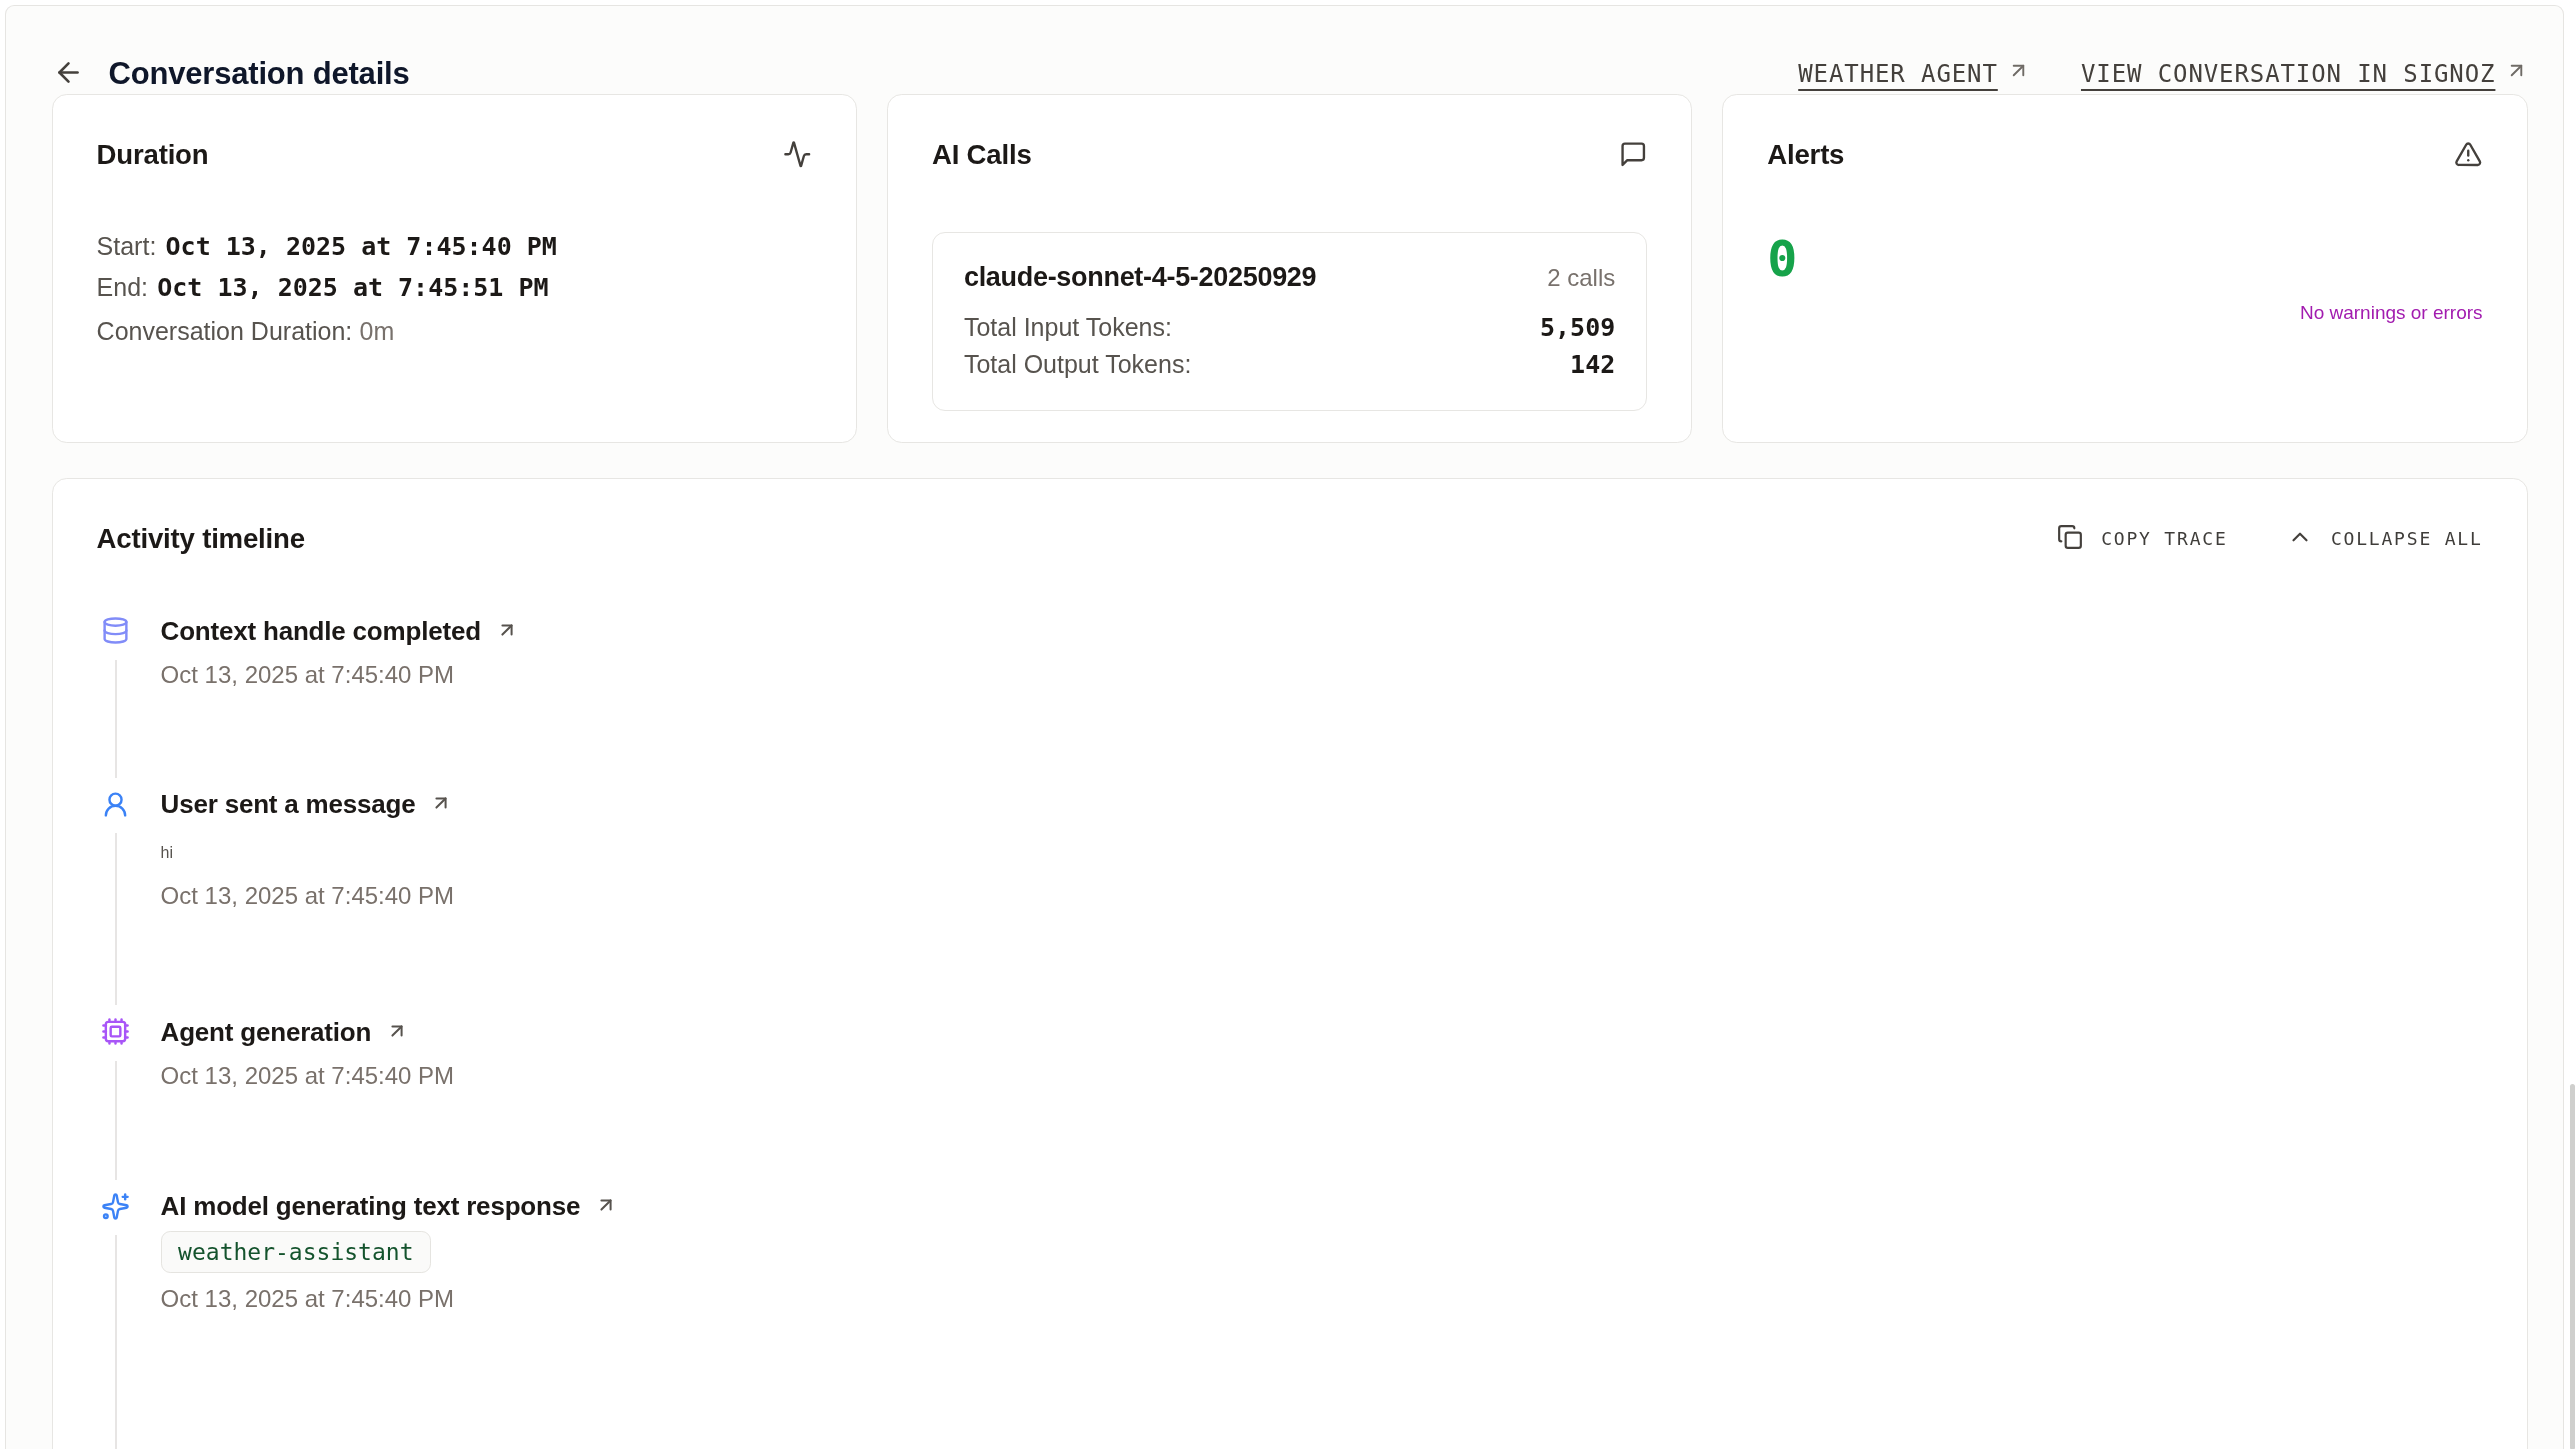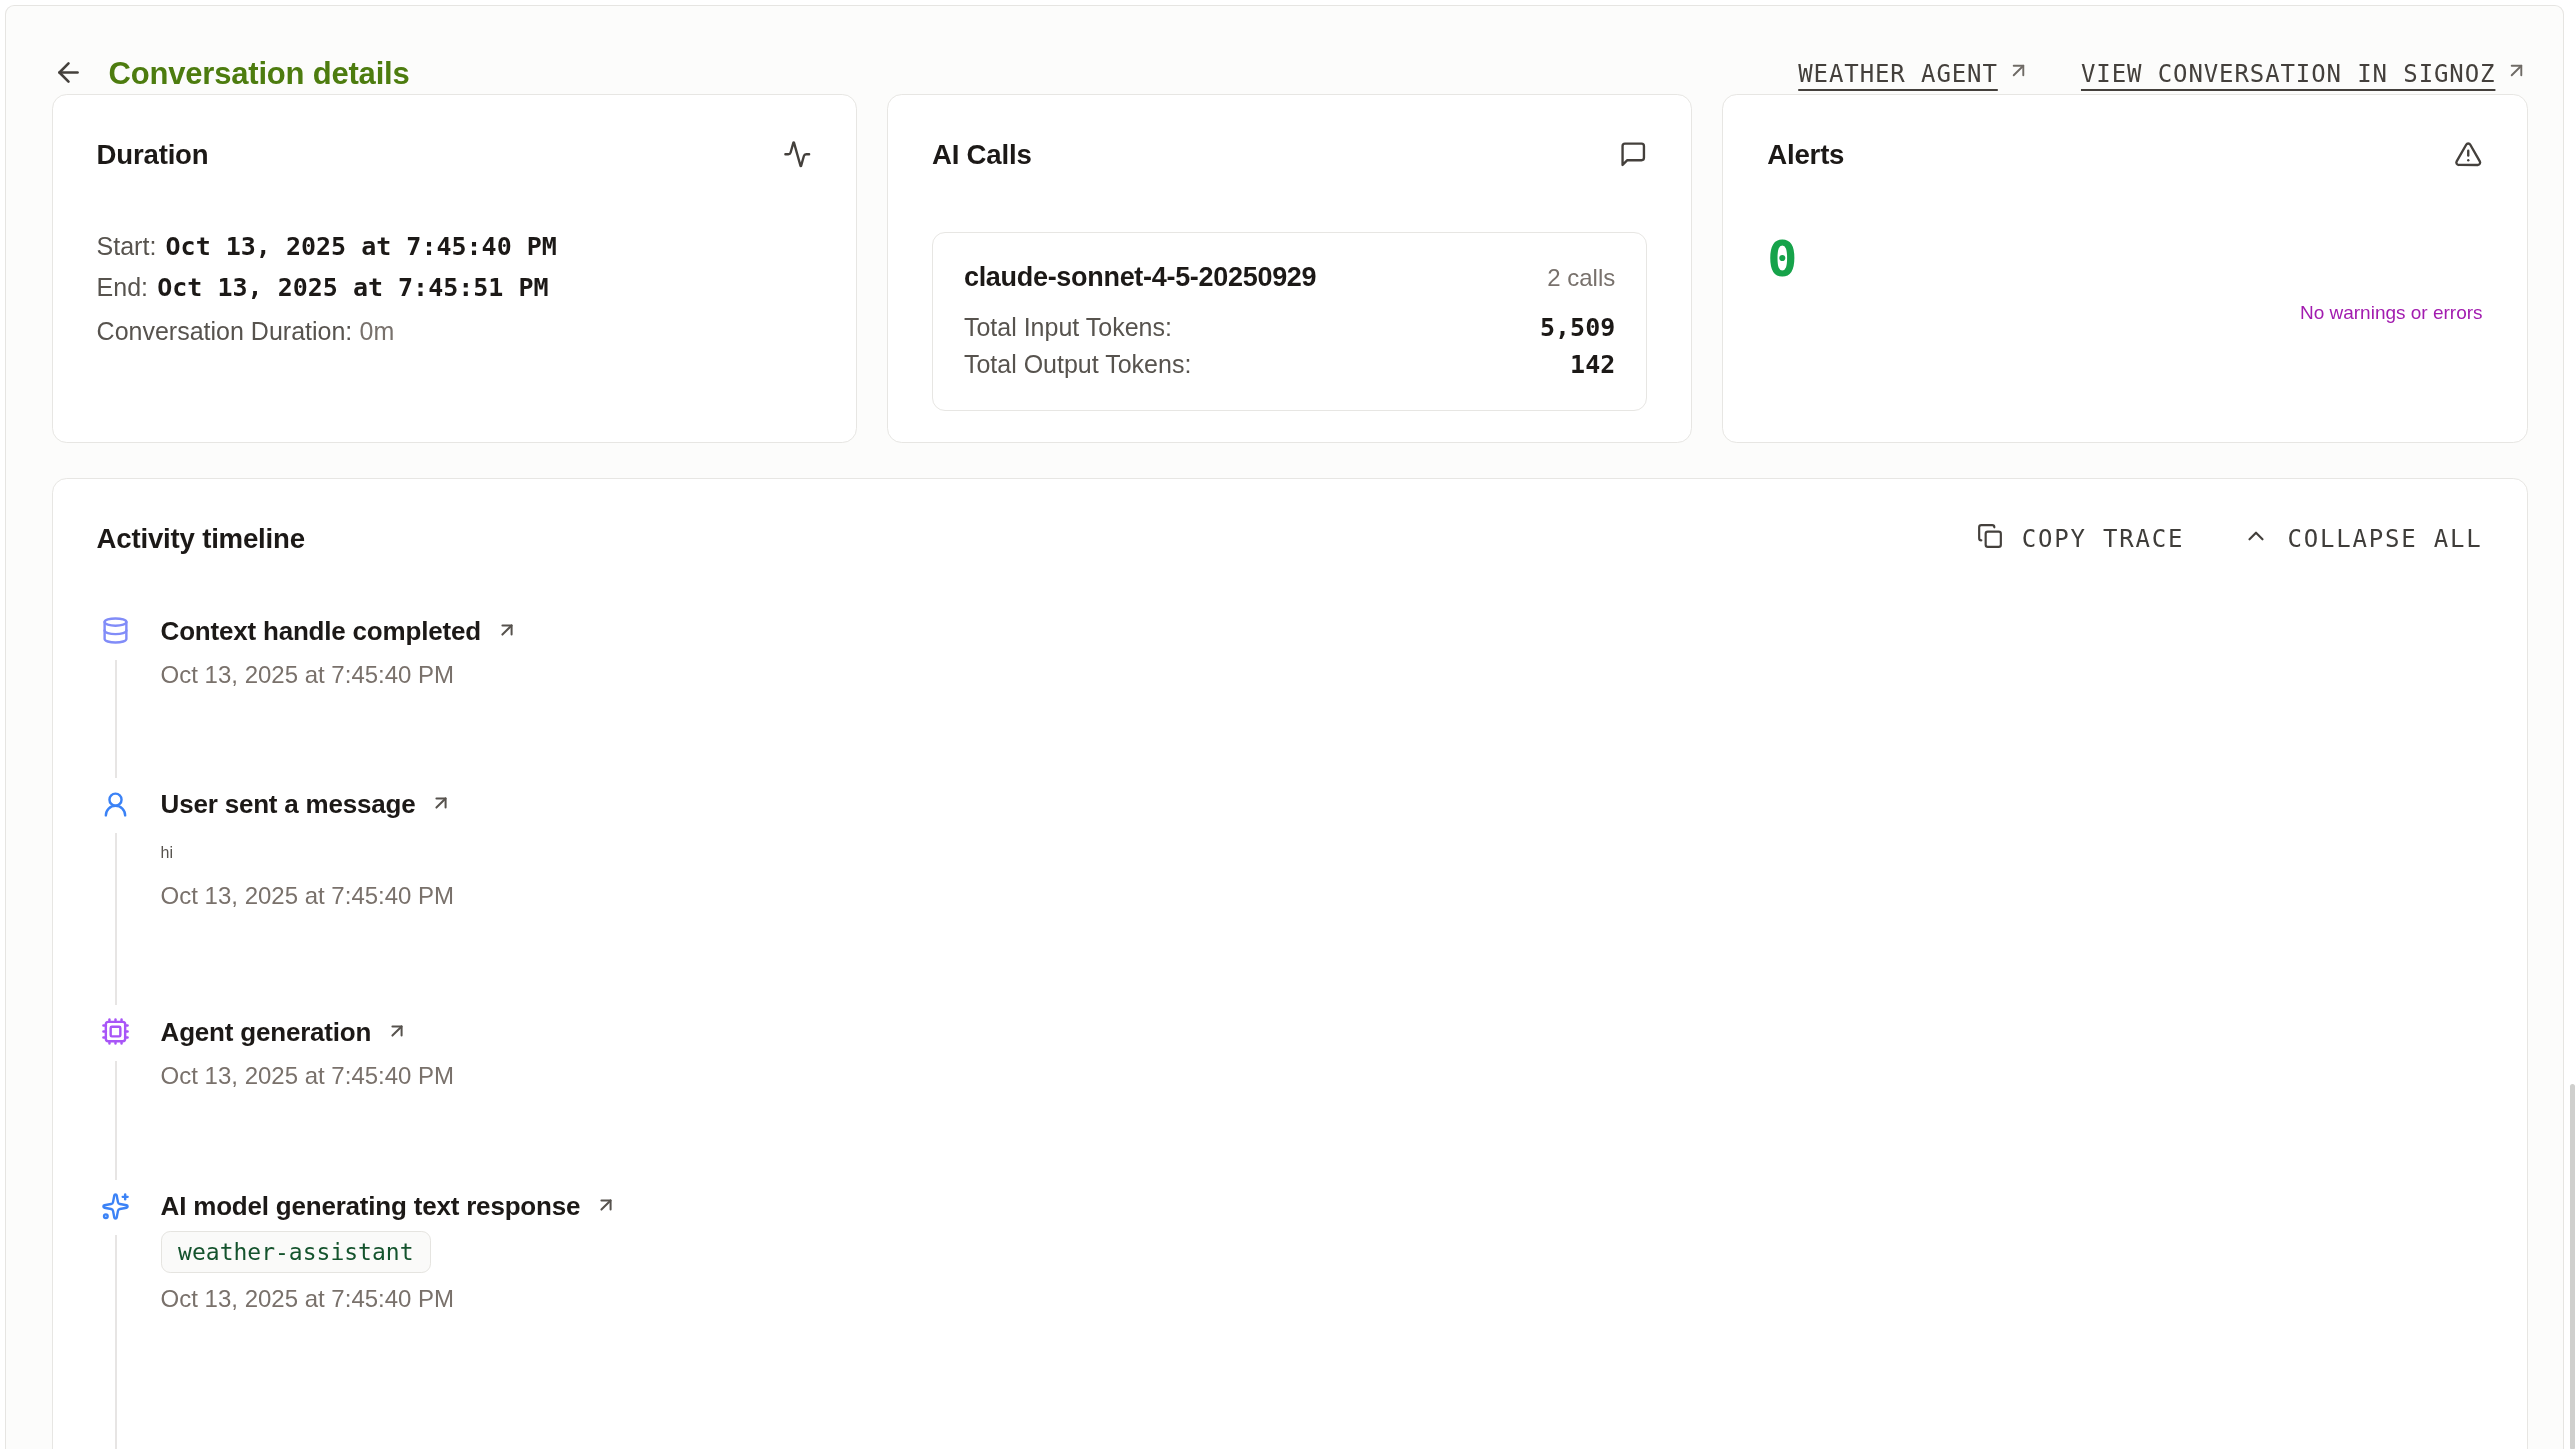--- a/index.html
+++ b/index.html
@@ -32,21 +32,21 @@
 
   
   .page-header { display: flex; justify-content: space-between; align-items: center; height: 40px; }
   .header-left { display: flex; align-items: center; gap: 24px; }
   .back-btn {
     background: none; border: none; padding: 0; margin: 0;
     width: 33px; height: 33px; color: #44403c; cursor: pointer;
     display: flex; align-items: center; justify-content: center;
   }
   .back-btn svg { width: 31px; height: 31px; }
-  .page-title { font-size: 31px; font-weight: 600; color: #4d7c0f; letter-spacing: -0.2px; text-align: right; }
+  .page-title { font-size: 31px; font-weight: 600; color: #0f172a; letter-spacing: -0.2px; text-align: right; }
   .header-right { display: flex; align-items: center; gap: 51px; }
   .ext-link {
     display: flex; align-items: center; gap: 9.2px;
     font-family: "DejaVu Sans Mono", monospace;
     font-size: 24px; letter-spacing: 0.9px; color: #44403c;
     text-decoration: none; cursor: pointer;
   }
   .ext-link .lbl {
     text-decoration: underline;
     text-decoration-thickness: 1.8px;
@@ -102,21 +102,21 @@
   .alert-msg { margin-top: 11px; font-size: 19px; line-height: 33px; color: #a21caf; text-align: right; }
 
   
   .timeline-card { margin-top: 35px; padding: 40px 44px; height: 1029px; }
   .tl-head { display: flex; justify-content: space-between; align-items: center; height: 40px; }
   .tl-controls { display: flex; align-items: center; gap: 59px; }
   .tl-btn {
     background: none; border: none; padding: 0; cursor: pointer;
     display: flex; align-items: center; gap: 18.4px;
     font-family: "DejaVu Sans Mono", monospace;
-    font-size: 24px; letter-spacing: 1.8px; color: #3f3d3a;
+    font-size: 18px; letter-spacing: 1.8px; color: #3f3d3a;
   }
   .tl-btn svg { width: 26px; height: 26px; color: #44403c; }
 
   .tl-list { margin-top: 55px; }
   .tl-item { position: relative; padding-left: 64px; }
   .tl-item.pb1 { padding-bottom: 96px; }
   .tl-item.pb2 { padding-bottom: 103px; }
   .tl-item.pb3 { padding-bottom: 97px; }
   .node-icon {
     position: absolute; left: 4.6px; top: 2.8px;

